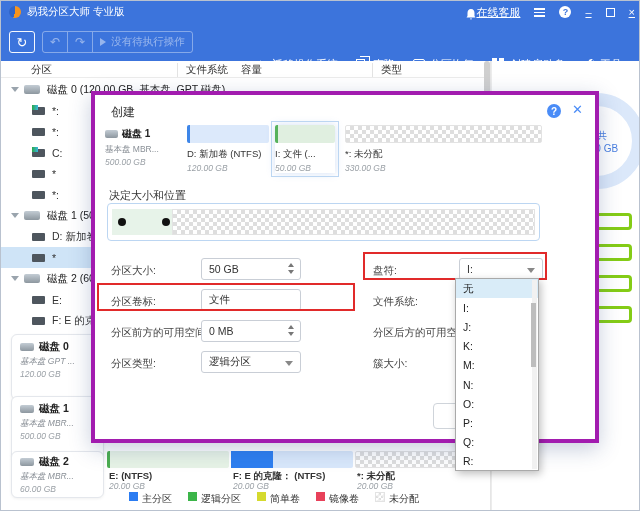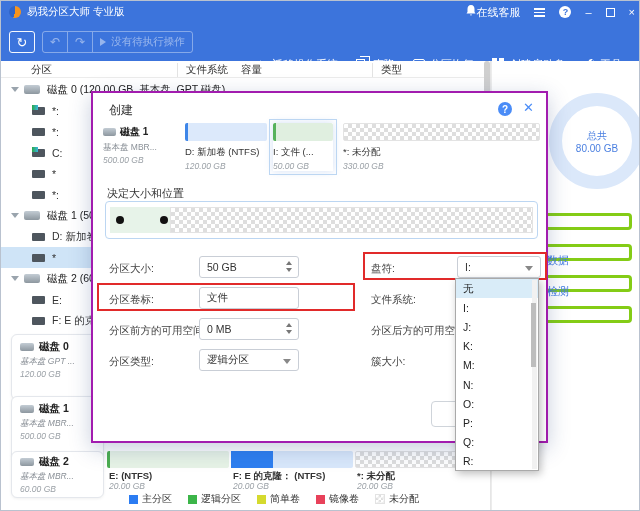--- a/index.html
+++ b/index.html
@@ -6,21 +6,21 @@
   body { font-family:"Liberation Sans", sans-serif; background:#9aa0a6; }
   .screen { position:relative; width:640px; height:511px; background:#fff; overflow:hidden;
             border:1px solid #b9c2cf; font-family:"Liberation Sans", sans-serif; }
 
   
   .titlebar { position:absolute; left:0; top:0; width:640px; height:22px; background:#3c74dc;
               display:flex; align-items:center; color:#fff; font-size:10.5px; }
   .logo { width:12px; height:12px; border-radius:50%; margin:0 6px 0 8px;
           background:conic-gradient(#f7941d 0 55%, #2f64c8 55% 100%); }
   .tb-right { position:absolute; right:6px; top:0; height:22px; display:flex; align-items:center; gap:14px; }
-  .tb-ico { color:#fff; font-size:11px; display:flex; align-items:flex-start; cursor:default; }
+  .tb-ico { color:#fff; font-size:11px; display:flex; align-items:flex-end; cursor:default;text-decoration:underline; }
   .bell svg { display:block; }
   .i-lines { width:11px; height:9px; background:repeating-linear-gradient(#fff 0 1.6px, transparent 1.6px 3.6px); }
   .i-help { width:12px; height:12px; border-radius:50%; background:#fff; color:#3c74dc;
             font-size:9px; font-weight:bold; display:flex; align-items:center; justify-content:center; }
   .i-max { width:9px; height:9px; border:1.5px solid #fff; }
 
   
   .toolbar { position:absolute; left:0; top:22px; width:640px; height:38px; background:#3c74dc;
              display:flex; align-items:center; color:#fff; }
   .btn-refresh { margin-left:8px; width:26px; height:22px; border:1.5px solid rgba(255,255,255,.95);
@@ -90,27 +90,27 @@
   .seg-size  { position:absolute; top:30px; font-size:8.5px; color:#9aa0a6; font-style:italic; }
   .fill-green { background:#e7f3e6; border-left:3px solid #4cae51; }
   .fill-blue  { background:#d9e8fb; }
   .fill-blue::before { content:""; position:absolute; left:0; top:0; width:42px; height:100%; background:#2e7ff0; }
   .checker { background-color:#fff;
      background-image:linear-gradient(45deg,#dedede 25%,transparent 25%,transparent 75%,#dedede 75%),
                       linear-gradient(45deg,#dedede 25%,transparent 25%,transparent 75%,#dedede 75%);
      background-size:8px 8px; background-position:0 0,4px 4px; border:1px solid #e3e3e3; }
 
   .legend { position:absolute; left:128px; top:491px; display:flex; gap:16px; align-items:center; }
-  .leg-item { display:flex; align-items:center; gap:4px; font-size:10px; color:#333; }
+  .leg-item { display:flex; gap:4px; font-size:10px; color:#333; }
   .leg-sq { width:9px; height:9px; }
   .leg-sq.checker { width:10px; height:10px; background-size:5px 5px; background-position:0 0,2.5px 2.5px; }
 
   
-  .dialog { position:absolute; left:90px; top:90px; width:457px; height:352px; background:#fff;
-            border:2px solid #a21caf; box-shadow:0 6px 20px rgba(30,60,120,.25); z-index:10; }
+  .dialog { position:absolute; left:90px; top:90px; width:508px; height:352px; background:#fff;
+            border:4px solid #a21caf; box-shadow:0 6px 20px rgba(30,60,120,.25); z-index:10; }
   .dlg-title { position:absolute; left:16px; top:9px; font-size:12px; color:#333; }
   .dlg-help { position:absolute; right:34px; top:9px; width:14px; height:14px; border-radius:50%;
               background:#4a8cf7; color:#fff; font-size:10px; font-weight:bold; display:flex;
               align-items:center; justify-content:center; }
   .dlg-close { position:absolute; right:12px; top:7px; font-size:13px; color:#4a8cf7; }
 
   .strip { position:absolute; left:10px; top:30px; width:437px; height:48px; }
   .strip-card { position:absolute; left:0; top:2px; width:72px; }
   .strip-card .nm { font-size:10px; font-weight:bold; color:#222; display:flex; gap:4px; align-items:center; }
   .strip-card .nm .drive { margin:0; width:13px; height:8px; }

